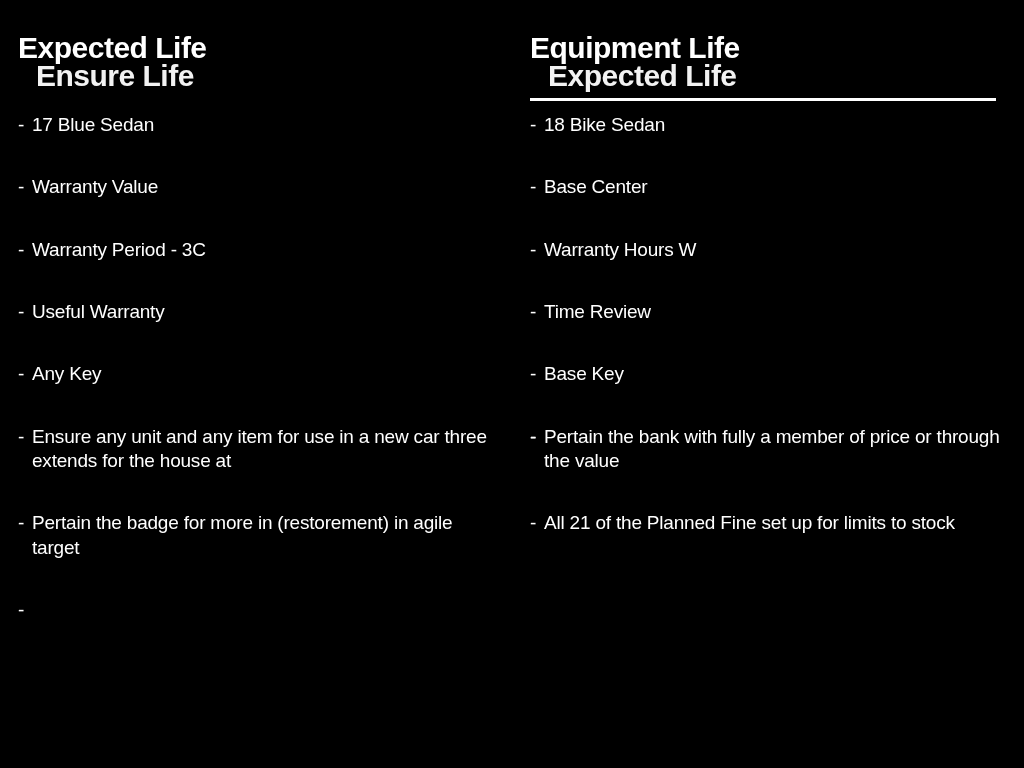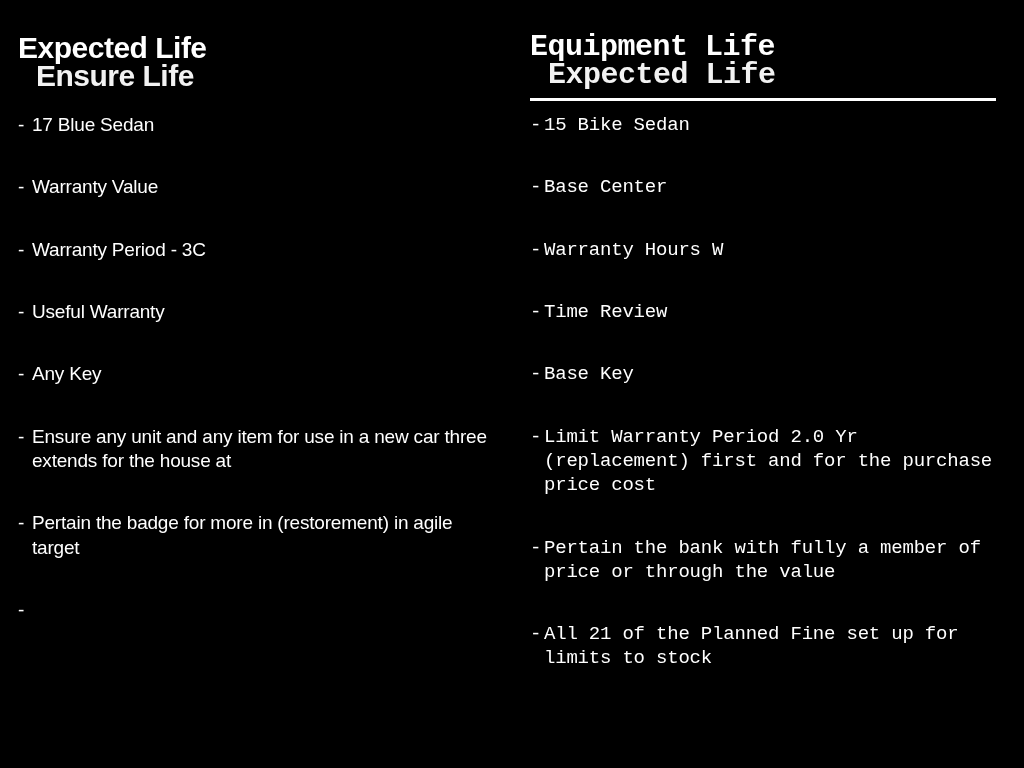--- a/index.html
+++ b/index.html
@@ -24,21 +24,20 @@
     flex-direction: row;
   }
   .column {
     width: 50%;
     box-sizing: border-box;
     padding: 18px 24px 0 14px;
     position: relative;
   }
   .column.right {
     padding-left: 14px;
-    font-family: Liberation Mono, monospace;
   }
   .col-title {
     font-size: 30px;
     font-weight: 700;
     letter-spacing: -0.5px;
     line-height: 1.05;
     margin: 14px 0 0 4px;
     color: #ffffff;
     white-space: nowrap;
     overflow: hidden;
@@ -111,24 +110,24 @@
     </ul>
   </div>
 
   <div class="column right">
     <div class="title-block">
       <div class="col-title">Equipment Life</div>
       <div class="col-title ghost">Expected Life</div>
     </div>
     <div class="rule"></div>
     <ul class="bullets">
-      <li><span class="dash">-</span><span>15 Bike Sedan</span></li>
+      <li><span class="dash">-</span><span>18 Bike Sedan</span></li>
       <li><span class="dash">-</span><span>Base Center</span></li>
       <li><span class="dash">-</span><span>Warranty Hours W</span></li>
       <li><span class="dash">-</span><span>Time Review</span></li>
       <li><span class="dash">-</span><span>Base Key</span></li>
-      <li class="two-line"><span class="dash">-</span><span>Limit Warranty Period 2.0 Yr (replacement) first and for the purchase price cost</span></li>
+      <li class="two-line"><span class="dash">-</span></li>
       <li class="two-line"><span class="dash">-</span><span>Pertain the bank with fully a member of price or through the value</span></li>
       <li class="tight"><span class="dash">-</span><span>All 21 of the Planned Fine set up for limits to stock</span></li>
     </ul>
   </div>
 
 </div>
 
 </body></html>

